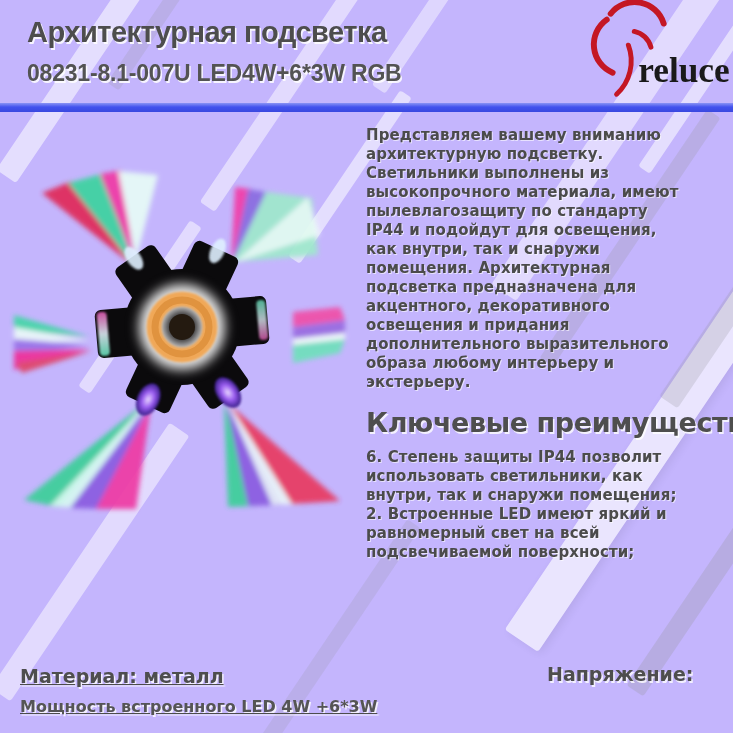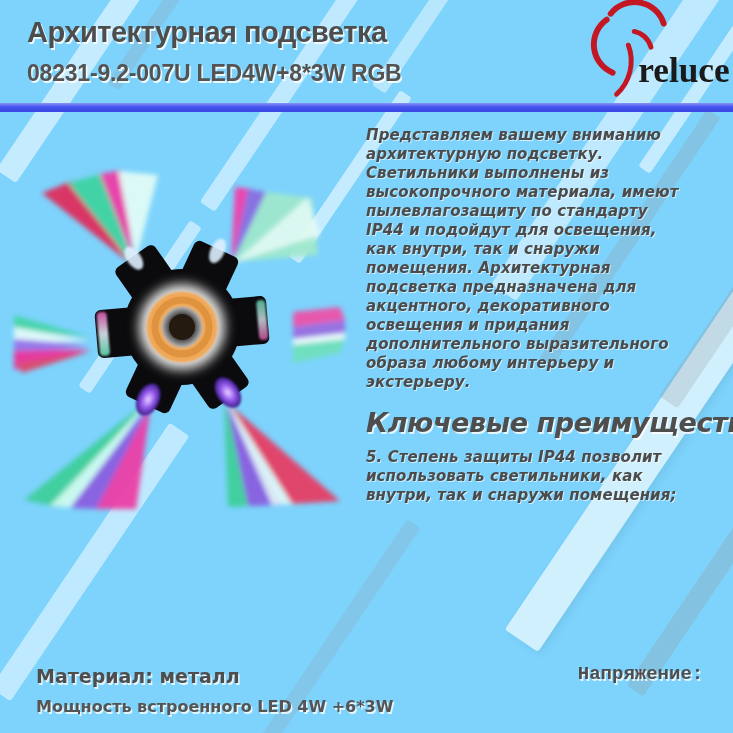--- a/index.html
+++ b/index.html
@@ -1,44 +1,44 @@
 <!DOCTYPE html>
 <html><head>
 <meta charset="utf-8">
 <style>
   html,body{margin:0;padding:0;background:#cfcfd2;}
-  .page{position:relative;width:733px;height:733px;background:#7dd3fc;overflow:hidden;
+  .page{position:relative;width:733px;height:733px;background:#c4b5fd;overflow:hidden;
         font-family:"DejaVu Sans",sans-serif;color:#4c4c4c;}
   
   .streak{position:absolute;transform:rotate(-56deg);border-radius:3px;pointer-events:none;}
   
   .hdr-title{position:absolute;left:27px;top:16px;font-family:"Liberation Sans",sans-serif;
              font-weight:bold;font-size:29px;letter-spacing:-0.5px;color:#4d4d4d;
              text-shadow:1.5px 1.5px 0 rgba(255,255,255,.85);}
   .hdr-sub{position:absolute;left:27px;top:60px;font-family:"Liberation Sans",sans-serif;
            font-weight:bold;font-size:23px;letter-spacing:-0.2px;color:#535353;
            text-shadow:1.5px 1.5px 0 rgba(255,255,255,.85);}
   .brand{position:absolute;left:566px;top:0px;width:164px;height:108px;}
   .divider{position:absolute;left:0;top:103px;width:733px;height:9px;
            background:linear-gradient(#8a93f5,#4352ee 45%,#3948df);}
   
-  .copy{position:absolute;left:366px;top:126px;width:324px;font-style:italic;}
+  .copy{position:absolute;left:366px;top:126px;width:324px;}
   .copy p{margin:0;font-size:15px;line-height:19px;font-weight:bold;color:#4b4b4b;
           letter-spacing:0.1px;text-shadow:1px 1px 0 rgba(255,255,255,.6);}
   .adv-head{margin:15px 0 10px 0;font-size:27px;font-weight:bold;letter-spacing:-0.4px;
             white-space:nowrap;color:#4e4e4e;text-shadow:1.5px 1.5px 0 rgba(255,255,255,.8);}
   
   .product{position:absolute;left:0;top:115px;}
   
-  .spec-left{position:absolute;left:36px;top:665px;}
+  .spec-left{position:absolute;left:20px;top:665px;text-decoration:underline;}
   .spec-material{font-size:19px;font-weight:bold;color:#4e4e4e;
                  text-shadow:1.5px 1.5px 0 rgba(255,255,255,.8);}
   .spec-power{margin-top:10px;font-size:16px;font-weight:bold;color:#555;
               text-shadow:1.5px 1.5px 0 rgba(255,255,255,.8);text-align:center;}
-  .spec-right{position:absolute;right:5px;top:663px;width:175px;text-align:center;font-family:Liberation Mono, monospace;}
+  .spec-right{position:absolute;right:11px;top:663px;width:175px;}
   .spec-vlabel{font-size:19px;font-weight:bold;color:#4e4e4e;
                text-shadow:1.5px 1.5px 0 rgba(255,255,255,.8);}
   .spec-vvalue{margin-top:6px;font-size:19px;font-weight:bold;color:#4e4e4e;
                text-shadow:1.5px 1.5px 0 rgba(255,255,255,.8);}
 </style>
 </head>
 <body>
 
 <div class="page">
 
@@ -54,21 +54,21 @@
     <div class="streak" style="left:560px;top:540px;width:340px;height:20px;background:rgba(150,150,158,.28);"></div>
     <div class="streak" style="left:-70px;top:550px;width:320px;height:24px;background:rgba(255,255,255,.5);"></div>
     <div class="streak" style="left:180px;top:640px;width:300px;height:16px;background:rgba(150,150,158,.2);"></div>
     <div class="streak" style="left:620px;top:300px;width:220px;height:22px;background:rgba(150,150,158,.25);"></div>
     <div class="streak" style="left:40px;top:300px;width:200px;height:14px;background:rgba(255,255,255,.5);"></div>
     <div class="streak" style="left:600px;top:80px;width:200px;height:14px;background:rgba(255,255,255,.55);"></div>
   </div>
 
   <div>
     <div class="hdr-title">Архитектурная подсветка</div>
-    <div class="hdr-sub">08231-9.2-007U LED4W+8*3W RGB</div>
+    <div class="hdr-sub">08231-8.1-007U LED4W+6*3W RGB</div>
     <svg class="brand" viewBox="0 0 164 110">
       <g fill="none" stroke="#c41724" stroke-linecap="round">
         <path d="M 44 14 A 31 31 0 0 1 98 24" stroke-width="6"></path>
         <path d="M 40 20 A 31 31 0 0 0 46 74" stroke-width="6"></path>
         <path d="M 68 32 A 22 22 0 0 1 85 48" stroke-width="5"></path>
         <path d="M 62 46 A 46 46 0 0 1 50 96" stroke-width="5"></path>
       </g>
       <text x="72" y="84" font-family="Liberation Serif, serif" font-size="36" font-weight="bold" fill="#1a1a1a">reluce</text>
     </svg>
   </div>
@@ -168,21 +168,22 @@
         <circle r="27" fill="none" stroke="#d88a34" stroke-width="7" opacity=".7"></circle>
         <circle r="13" fill="#241a10"></circle>
       </g>
     </g>
   </svg>
 
   <div class="copy">
     <p>Представляем вашему вниманию архитектурную подсветку. Светильники выполнены из высокопрочного материала, имеют пылевлагозащиту по стандарту IP44 и подойдут для освещения, как внутри, так и снаружи помещения. Архитектурная подсветка предназначена для акцентного, декоративного освещения и придания дополнительного выразительного образа любому интерьеру и экстерьеру.</p>
     <div class="adv-head">Ключевые преимущества:</div>
     <div>
-      <p>5. Степень защиты IP44 позволит использовать светильники, как внутри, так и снаружи помещения;</p>
+      <p>6. Степень защиты IP44 позволит использовать светильники, как внутри, так и снаружи помещения;</p>
+      <p>2. Встроенные LED имеют яркий и равномерный свет на всей подсвечиваемой поверхности;</p>
     </div>
   </div>
 
   <div class="spec-left">
     <div class="spec-material">Материал: металл</div>
     <div class="spec-power">Мощность встроенного LED 4W +6*3W</div>
   </div>
   <div class="spec-right">
     <div class="spec-vlabel">Напряжение:</div>
   </div>

